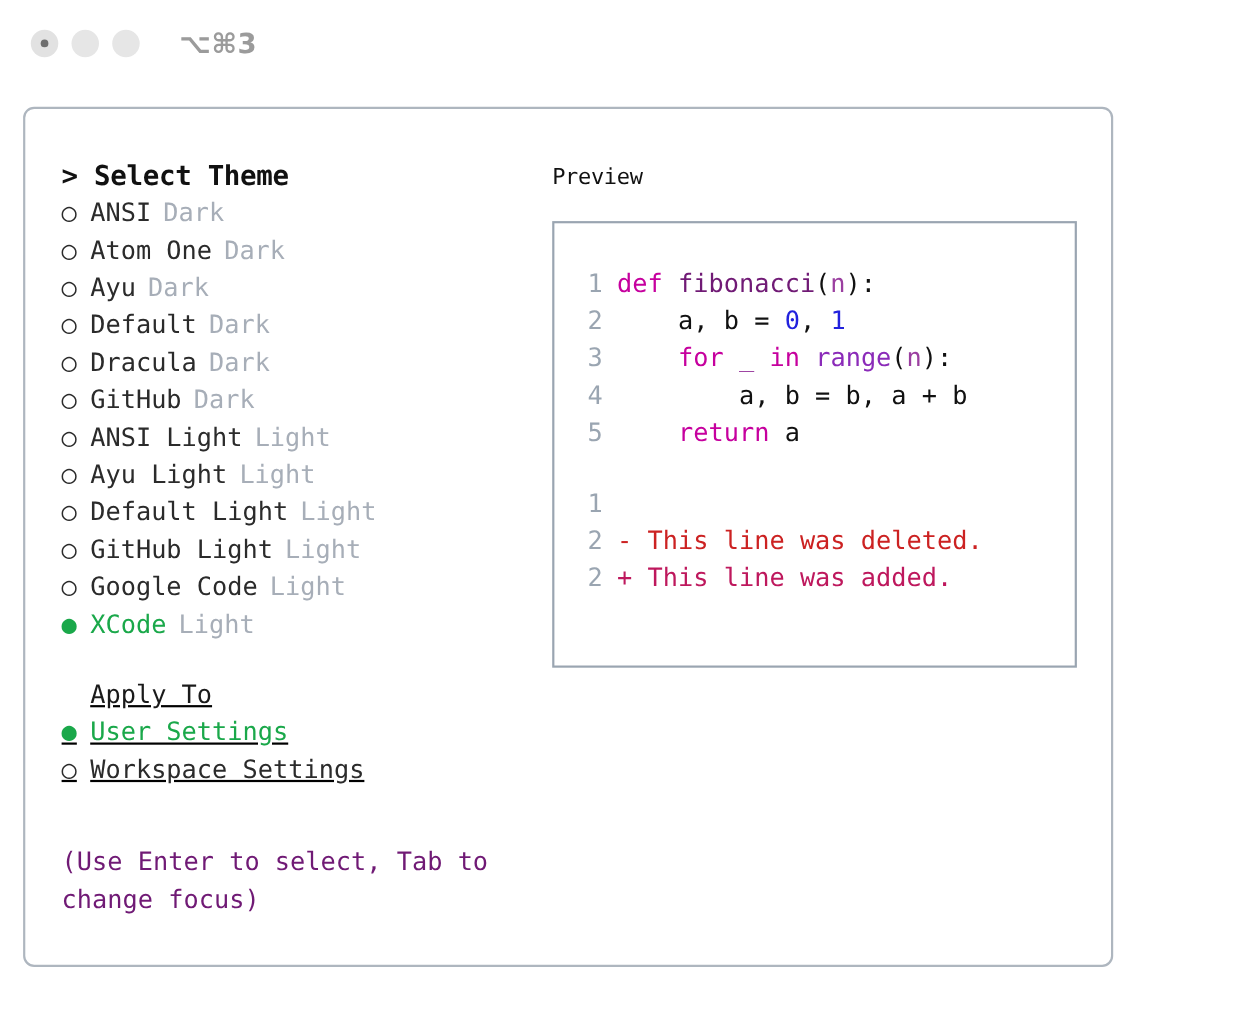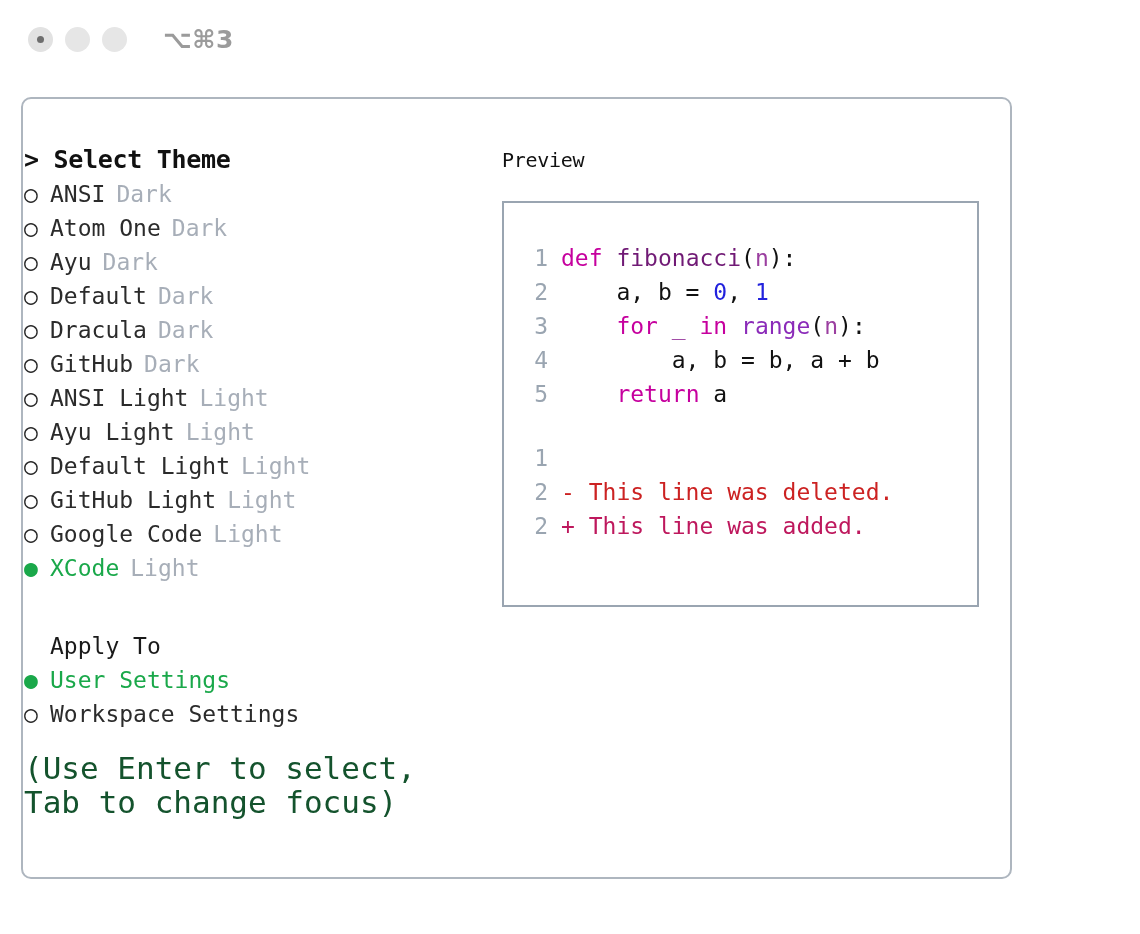--- a/index.html
+++ b/index.html
@@ -78,21 +78,21 @@
 
   .panel-inner {
     position: relative;
     width: 100%;
     height: 100%;
   }
 
   
   .left-col {
     position: absolute;
-    left: 1px;
+    left: 33px;
     top: 44px;
     width: 440px;
   }
   .section-header {
     font-size: 25px;
     font-weight: 700;
     color: #111111;
     letter-spacing: -0.3px;
     line-height: 34px;
     white-space: pre;
@@ -112,32 +112,32 @@
     font-size: 23px;
     line-height: 34px;
   }
   .bullet.selected { color: #1aa84a; }
   .opt-label { color: #2b2b2b; }
   .opt-label.selected { color: #1aa84a; }
   .opt-tag {
     color: #a7aeb8;
     margin-left: 11px;
   }
-  .apply-block { margin-top: 44px; }
+  .apply-block { margin-top: 30px; text-decoration: underline; }
   .apply-title {
     font-size: 23px;
     color: #1a1a1a;
     line-height: 34px;
     padding-left: 26px;
     white-space: pre;
   }
   .hint {
-    margin-top: 20px;
-    font-size: 31px;
-    color: #14532d;
+    margin-top: 50px;
+    font-size: 23px;
+    color: #701a75;
     line-height: 34px;
     width: 410px;
     white-space: pre-wrap;
   }
 
   
   .right-col {
     position: absolute;
     left: 479px;
     top: 44px;

